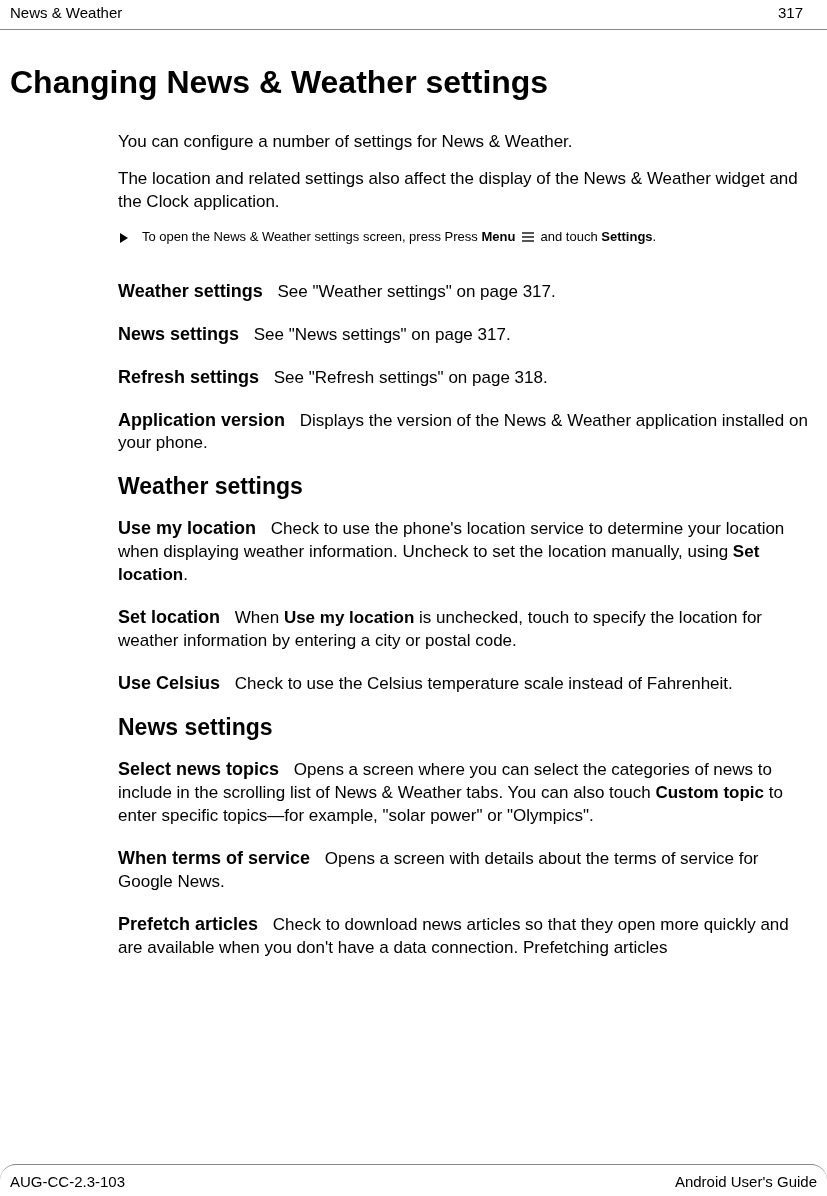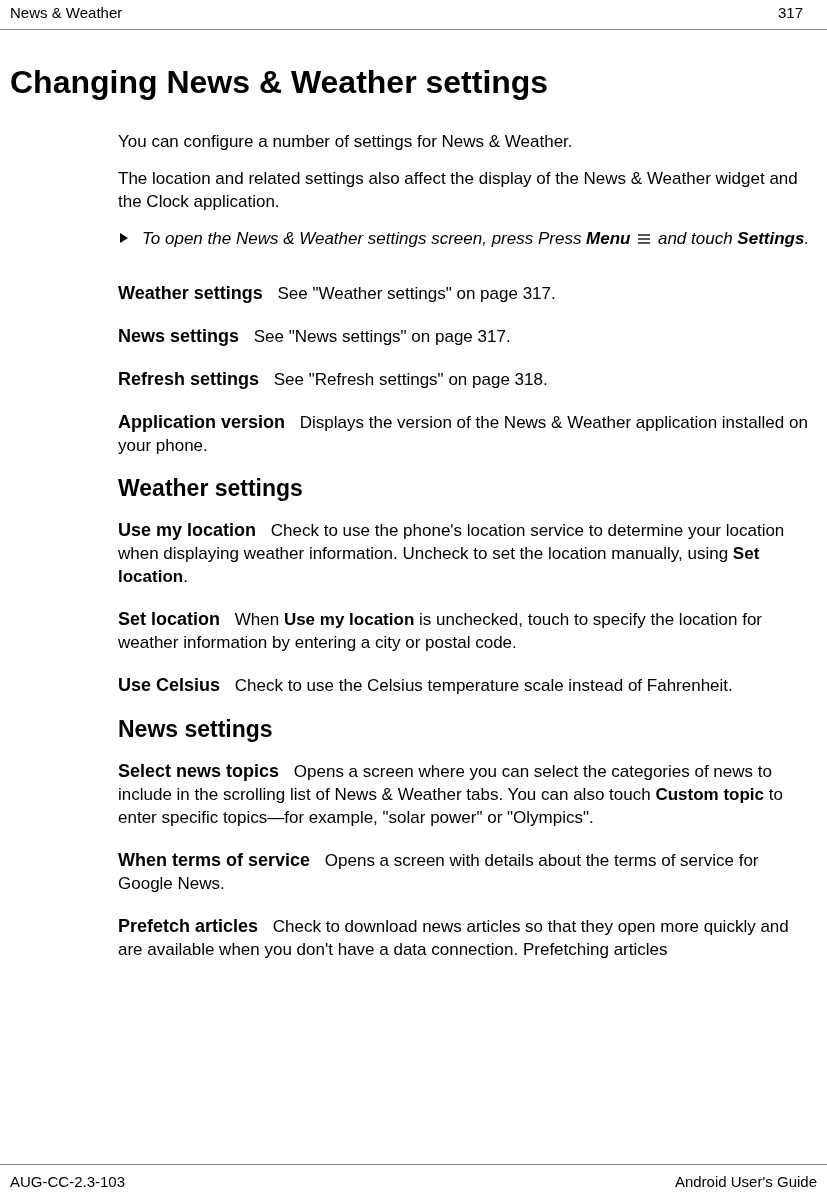--- a/index.html
+++ b/index.html
@@ -38,23 +38,22 @@
     }
     .intro-p {
       font-size: 17px;
       line-height: 1.35;
       margin-bottom: 14px;
     }
     .step-row {
       display: flex;
       align-items: flex-start;
       margin-bottom: 30px;
-      font-size: 17px;
+      font-size: 13px;
       line-height: 1.35;
-      font-style: italic;
     }
     .step-marker {
       margin-right: 12px;
       flex-shrink: 0;
       font-size: 14px;
       padding-top: 2px;
     }
     .step-text {
       flex: 1;
     }
@@ -88,20 +87,21 @@
     .page-footer {
       position: absolute;
       bottom: 0;
       left: 0;
       right: 0;
       display: flex;
       justify-content: space-between;
       padding: 8px 10px 6px 10px;
       font-size: 15px;
       border-top: 1px solid #888;
+      border-radius: 16px;
     }
   </style>
 </head>
 <body>
 
 <div class="page-header">
   <span>News &amp; Weather</span>
   <span>317</span>
 </div>
 

